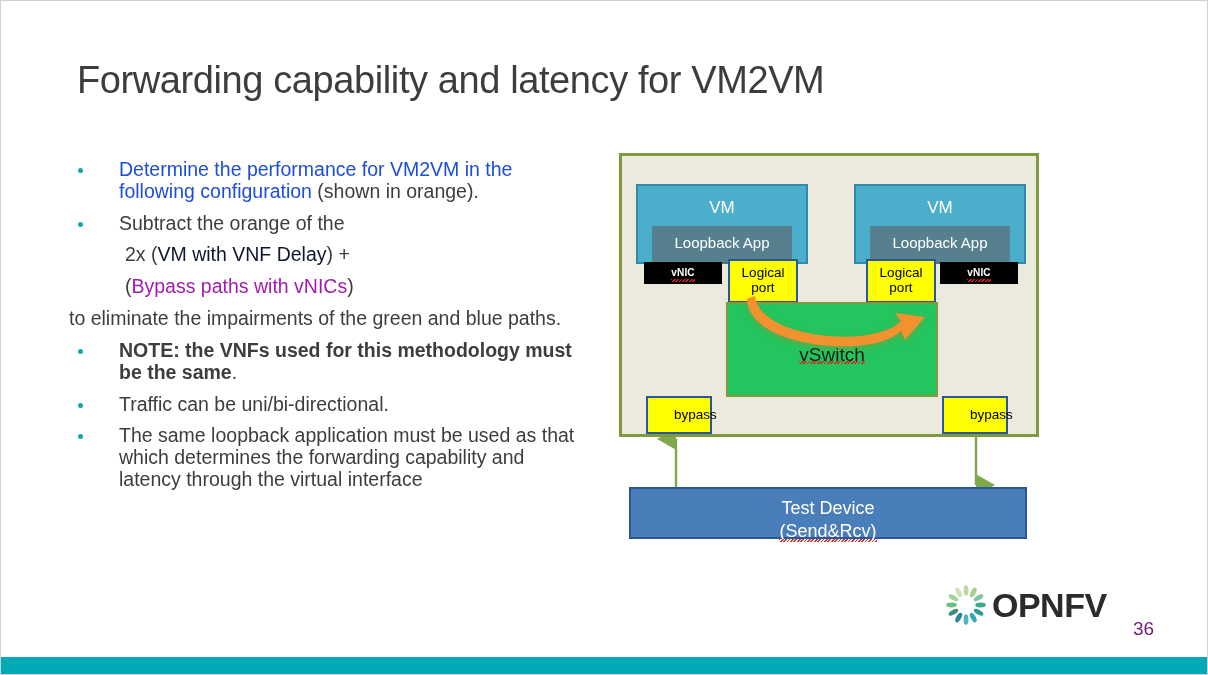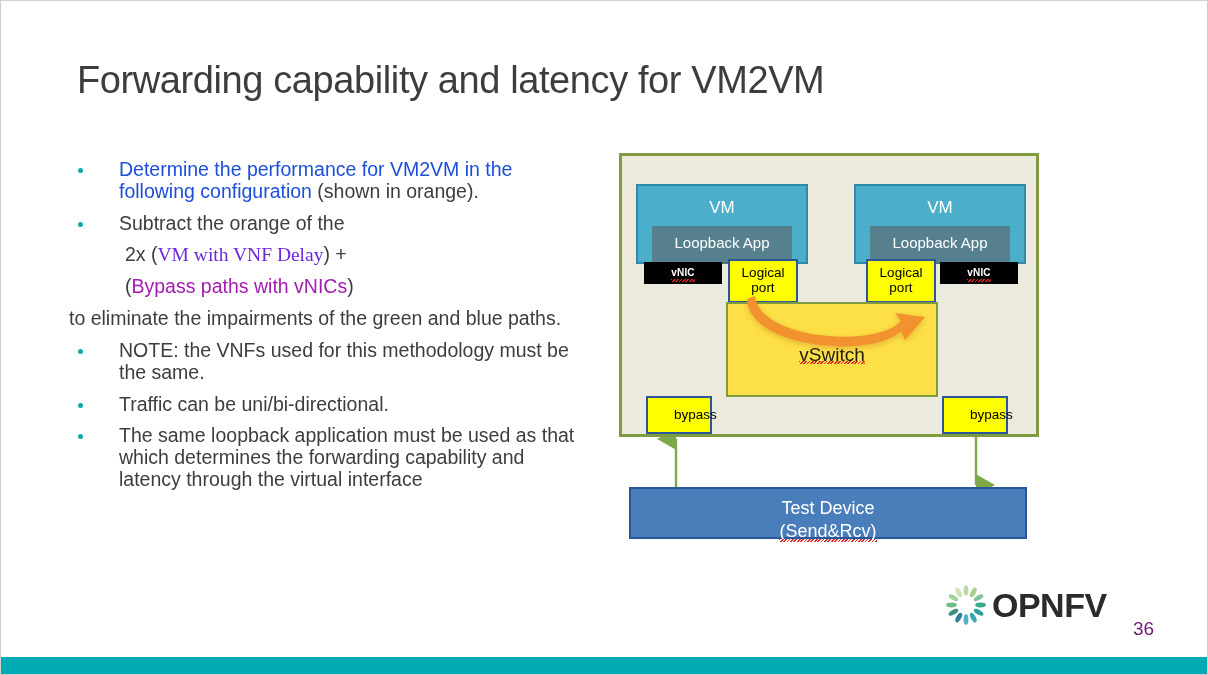--- a/index.html
+++ b/index.html
@@ -68,23 +68,23 @@
     top: 9px;
     width: 5px;
     height: 5px;
     border-radius: 50%;
     background: #17a5ad;
   }
   .nodot { padding-left: 50px; margin-bottom: 10px; position: relative; }
   .nodot.flush { padding-left: 0px; }
   .ind { padding-left: 56px; }
   .orange { color: #1d4ed8; }
-  .blue   { color: #6d28d9; font-family: Liberation Serif, serif; }
+  .blue   { color: #0f172a; }
   .green  { color: #a21caf; }
-  .bold   { font-weight: normal; }
+  .bold   { font-weight: bold; }
 
   
   #diagram {
     position: absolute;
     left: 618px;
     top: 152px;
     width: 424px;
     height: 408px;
   }
 
@@ -180,21 +180,21 @@
   }
   .lport.l { left: 106px; }
   .lport.r { left: 244px; }
 
   #vswitch {
     position: absolute;
     left: 104px;
     top: 146px;
     width: 212px;
     height: 95px;
-    background: #fde047;
+    background: #22c55e;
     border: 2px solid #7f9a3f;
     box-sizing: border-box;
   }
   #vswitch-label {
     position: absolute;
     left: 0; right: 0;
     top: 40px;
     text-align: center;
     font-size: 19px;
     color: #1a1a1a;

